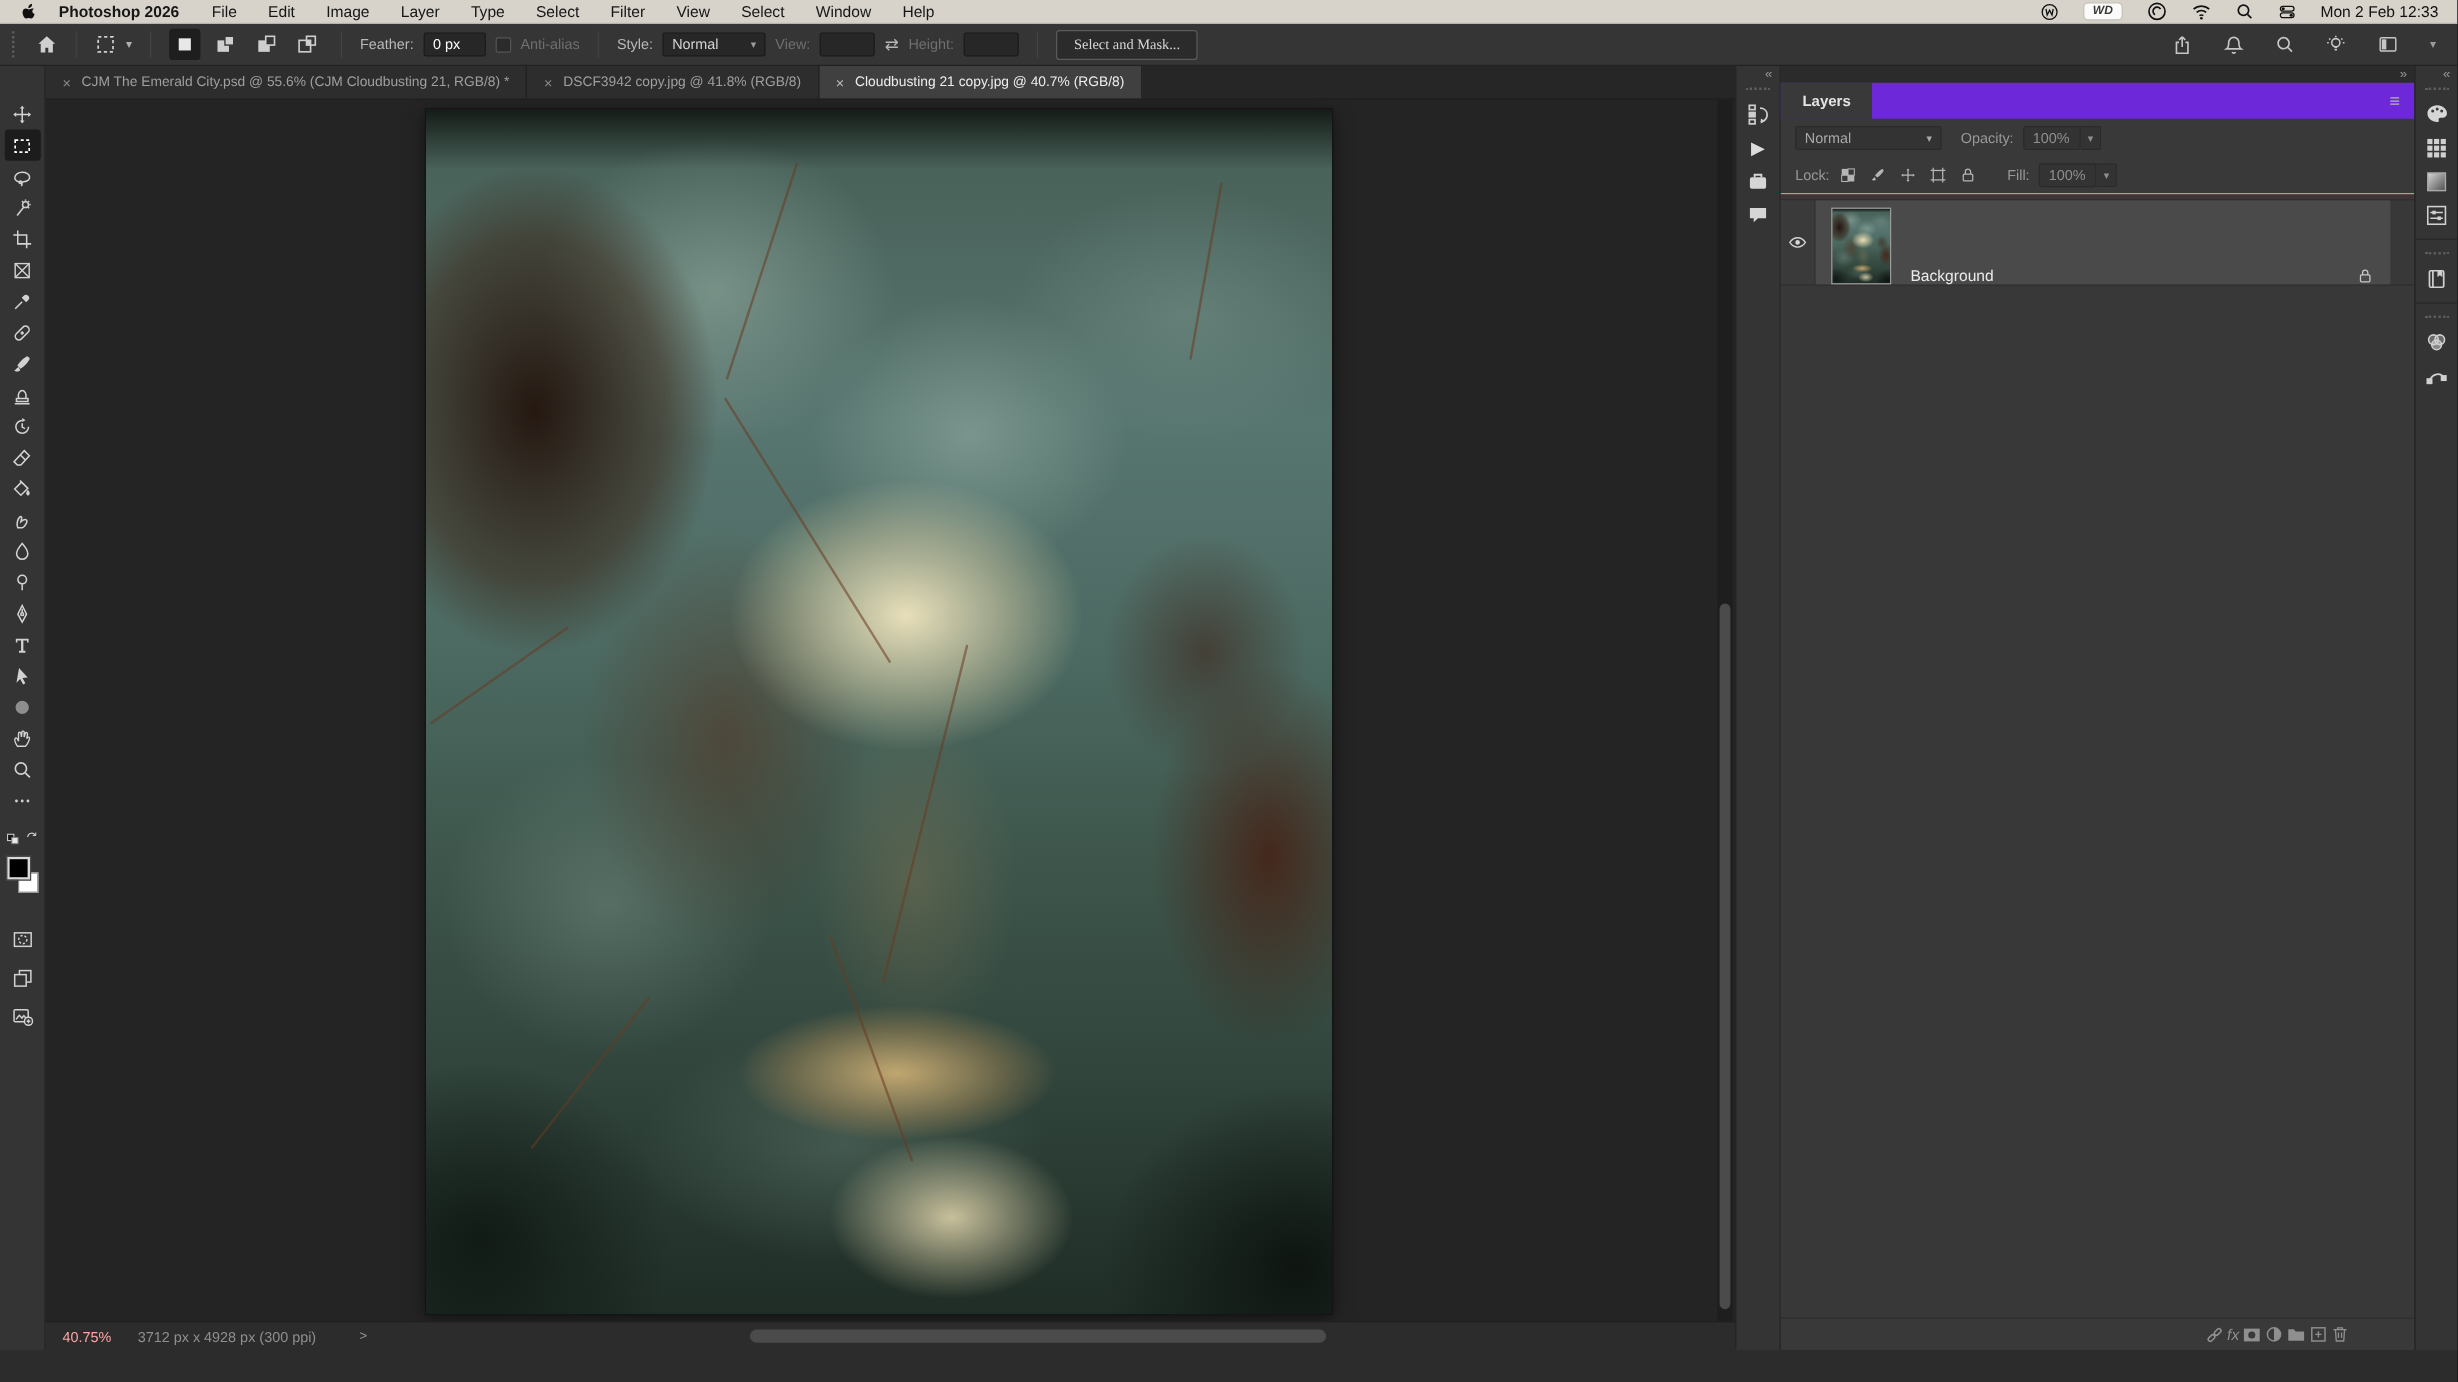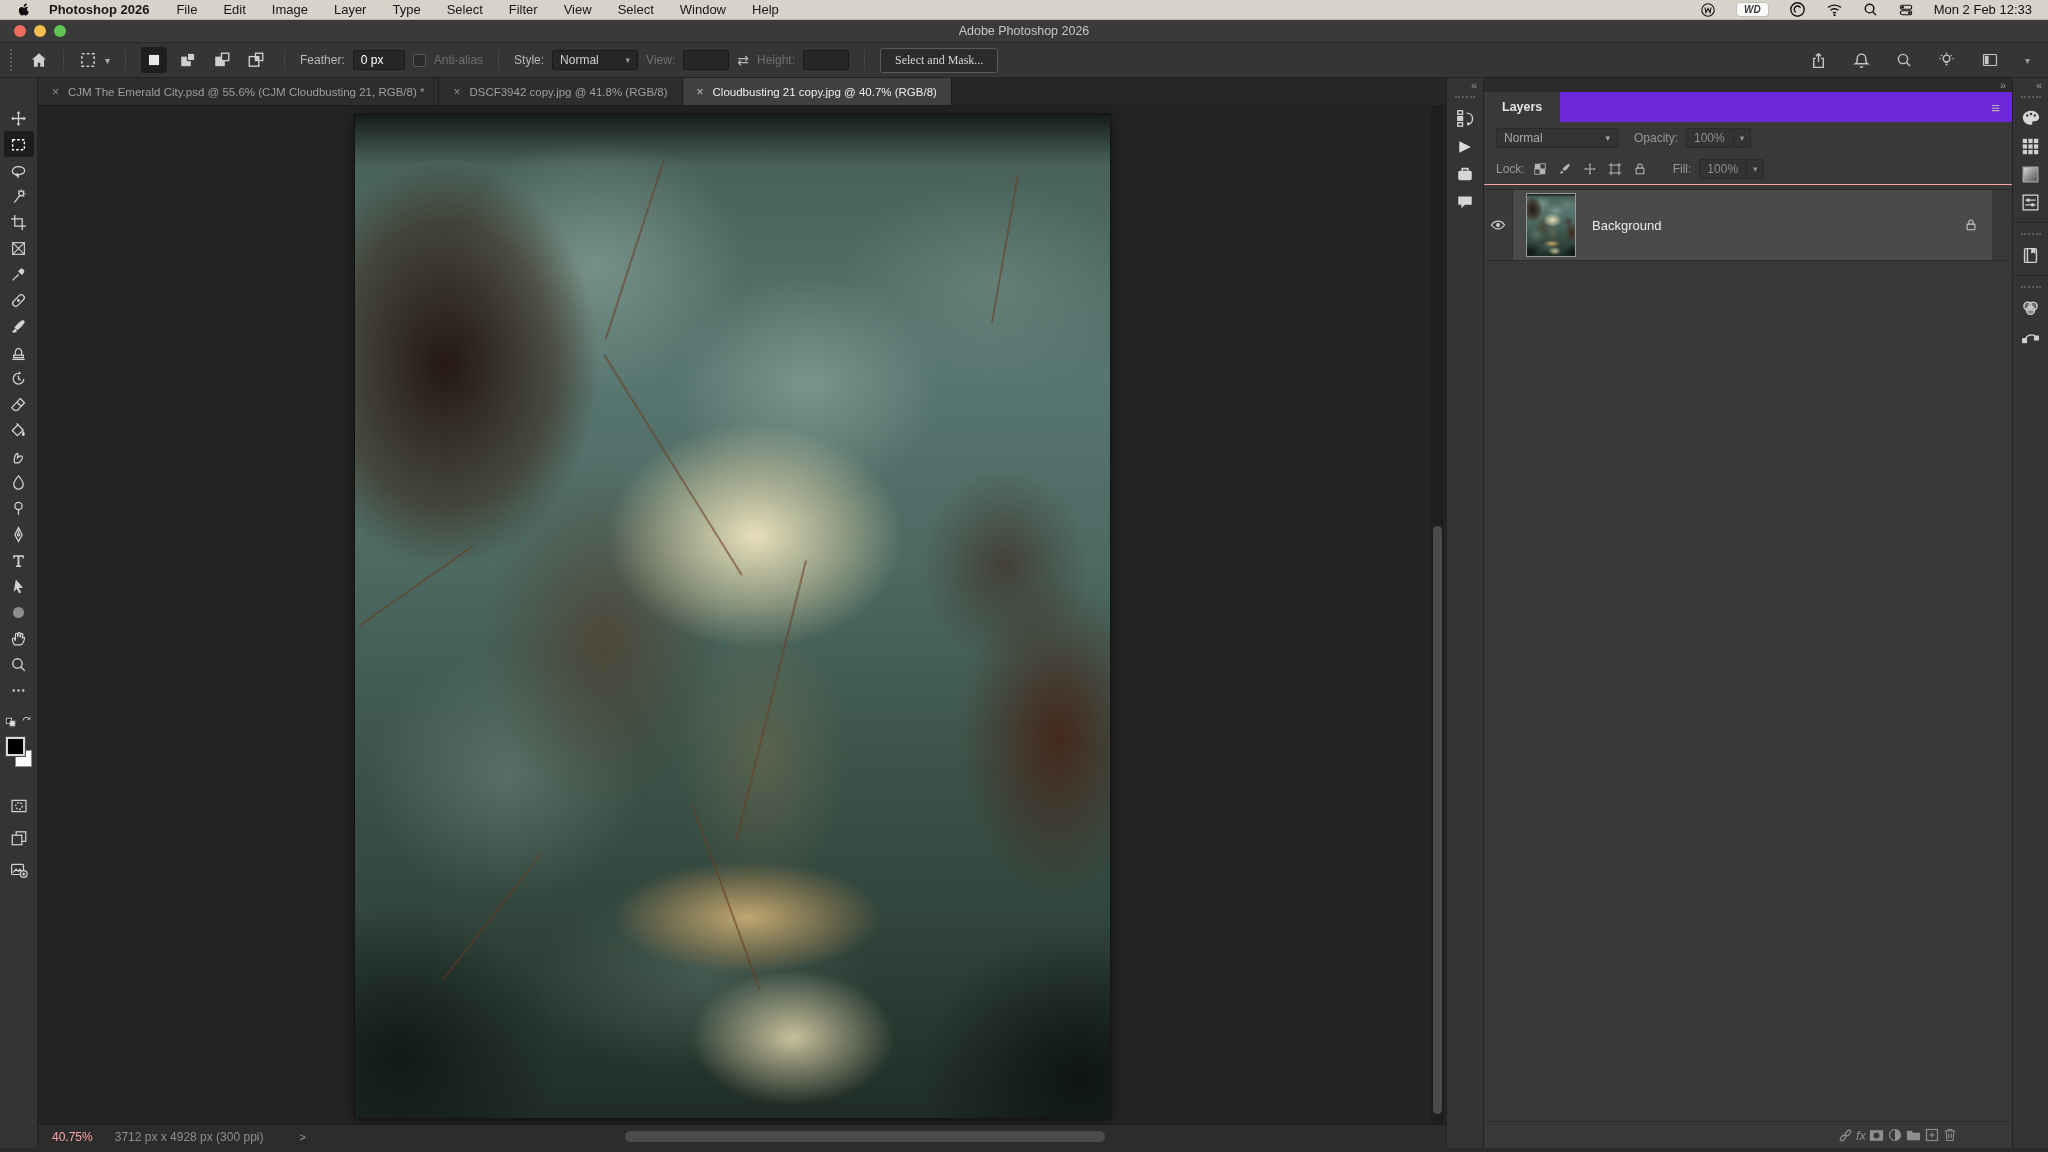--- a/index.html
+++ b/index.html
@@ -122,21 +122,21 @@
            display:flex;align-items:center;justify-content:space-between;padding:0 7px;color:#a9a9a9;box-sizing:border-box}
   .pval{width:48px;height:20px;background:#333;border:1px solid #2a2a2a;border-radius:2px;
         display:flex;align-items:center;padding:0 7px;color:#8f8f8f;box-sizing:border-box}
   .pchev{width:17px;height:20px;background:#333;border:1px solid #2a2a2a;border-left:none;border-radius:0 2px 2px 0;
          display:flex;align-items:center;justify-content:center;color:#8f8f8f;font-size:9px;box-sizing:border-box}
   .lockicons{display:flex;align-items:center;gap:11px;color:#b5b5b5;margin-right:18px}
   .layerlist{flex:1;background:#383838;padding-top:4px}
   .layerrow{height:70px;display:flex;align-items:stretch;border-top:1px solid #2d2d2d;border-bottom:1px solid #2d2d2d}
   .eyecol{width:28px;background:#3a3a3a;display:flex;align-items:center;justify-content:center;
           border-right:1px solid #2f2f2f;color:#d6d6d6}
-  .rowbody{flex:1;background:#4a4a4a;display:flex;align-items:center;margin-right:20px}
+  .rowbody{flex:1;background:#4a4a4a;display:flex;align-items:flex-end;margin-right:20px}
   .thumb{width:50px;height:64px;border:1px solid #9b9b9b;margin-left:13px;box-sizing:border-box}
   .lname{margin-left:16px;color:#eaeaea;font-size:13px}
   .rowlock{margin-left:auto;margin-right:14px;color:#cacaca}
   .pbottom{height:26px;border-top:1px solid #2e2e2e;display:flex;align-items:center;justify-content:flex-end;
            gap:2px;padding-right:54px;color:#8f8f8f}
   .fxtxt{font-style:italic;font-size:13px;color:#8f8f8f}
 </style>
 </head>
 <body>
 
@@ -199,28 +199,20 @@
             <rect x="1.5" y="2.6" width="13" height="4.6" rx="2.3"></rect>
             <circle cx="4.2" cy="4.9" r="1.5" fill="#111" stroke="none"></circle>
             <rect x="1.5" y="8.8" width="13" height="4.6" rx="2.3"></rect>
             <circle cx="11.8" cy="11.1" r="1.5" fill="#111" stroke="none"></circle>
           </svg>
       </span>
       <span class="clock">Mon 2 Feb  12:33</span>
     </span>
   </div>
 
-  <div class="titlebar">
-    <span class="lights">
-      <span class="light" style="background:#ed6a5e"></span>
-      <span class="light" style="background:#f4bf4f"></span>
-      <span class="light" style="background:#61c554"></span>
-    </span>
-    <span class="wtitle">Adobe Photoshop 2026</span>
-  </div>
 
   <div class="optionsbar">
     <span class="dragdots"></span>
     <span class="ic">
       <svg width="18" height="18" viewBox="0 0 16 16" fill="#cfcfcf">
           <path d="M8 2L1.8 7.6h1.7V14h3.4v-3.6h2.2V14h3.4V7.6h1.7z"></path>
         </svg>
     </span>
     <span class="osep"></span>
     <span class="ic" title="Rectangular Marquee">

